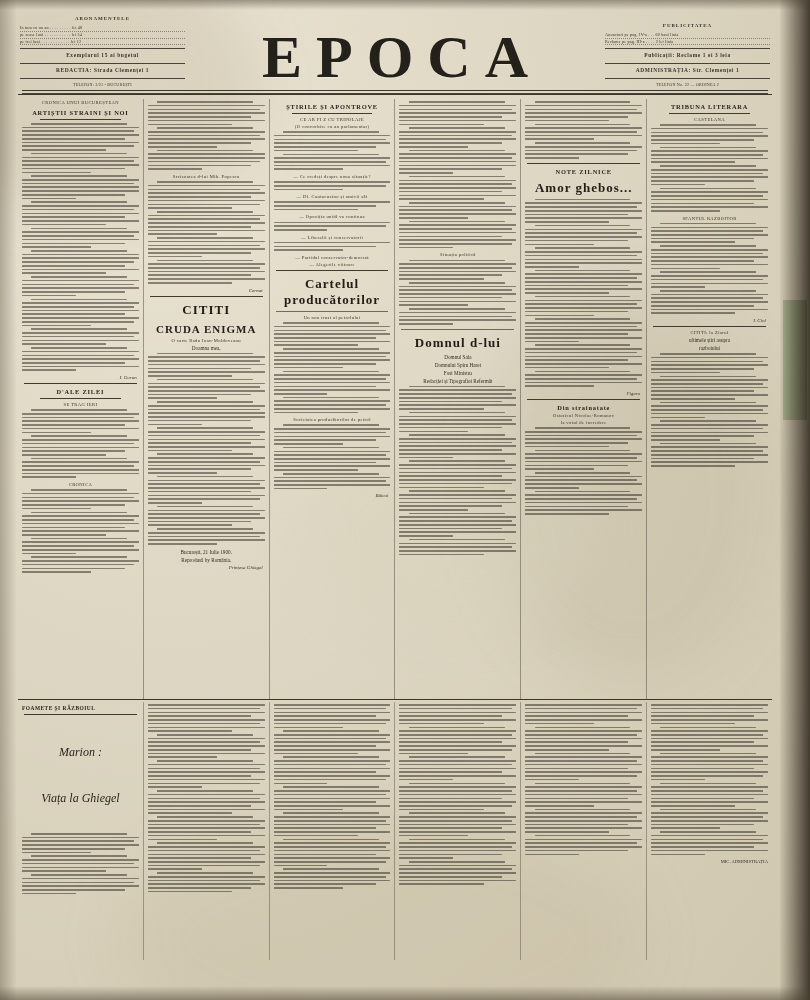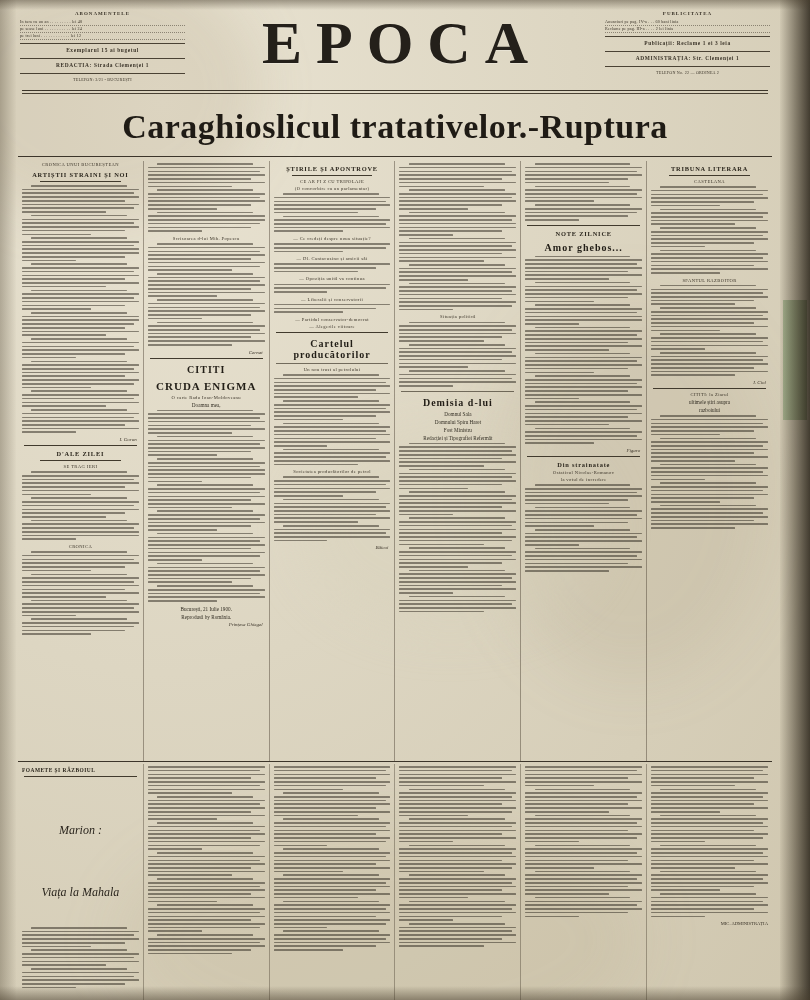--- a/index.html
+++ b/index.html
@@ -26,21 +26,21 @@
   .edge-top{position:absolute;left:0;top:0;width:810px;height:10px;
     background:linear-gradient(180deg, rgba(70,60,44,.45), rgba(70,60,44,0));}
   .edge-bottom{position:absolute;left:0;bottom:0;width:810px;height:14px;
     background:linear-gradient(0deg, rgba(70,60,44,.5), rgba(70,60,44,0));}
   .green-tab{position:absolute;right:3px;top:300px;width:24px;height:120px;
     background:linear-gradient(90deg,#9fb08a,#7d9168);opacity:.85;}
 
   .sheet{position:absolute;left:14px;top:6px;width:762px;height:986px;}
 
   
-  .masthead{display:flex;align-items:flex-start;justify-content:space-between;
+  .masthead{display:flex;align-items:flex-end;justify-content:space-between;
      padding:4px 6px 0 6px;height:78px;}
   .mast-side{width:165px;font-size:4.1px;line-height:1.45;color:#3a3328;letter-spacing:.2px;}
   .mast-side .ttl{font-size:5px;font-weight:bold;text-align:center;letter-spacing:1px;margin-bottom:2px;}
   .mast-side .row{display:flex;justify-content:space-between;border-bottom:.4px dotted rgba(60,52,40,.5);}
   .mast-side .ctr{text-align:center;}
   .mast-side .rule{border-top:1px solid #4a4234;margin:3px 0;}
   .mast-side .big{font-size:5.4px;font-weight:bold;text-align:center;letter-spacing:.6px;}
   .nameplate{flex:1;text-align:center;padding-top:2px;}
   .nameplate .title{
     font-family:"Liberation Serif",serif;font-weight:bold;font-size:60px;line-height:62px;
@@ -59,42 +59,42 @@
   .hl-rule{border-top:1.2px solid #3c352a;margin:0 4px;}
 
   
   .cols{display:flex;padding:4px 4px 0 4px;height:600px;gap:0;}
   .col{flex:1;padding:0 4px;border-right:.6px solid rgba(70,60,46,.45);}
   .col:last-child{border-right:none;}
 
   .head-c{font-size:6.4px;font-weight:bold;text-align:center;letter-spacing:.8px;
           color:#2b261d;margin:4px 0 2px;}
   .head-sm{font-size:4.6px;text-align:center;letter-spacing:.4px;color:#3a3328;margin:1px 0 2px;}
-  .boxhead{font-size:10px;font-weight:bold;text-align:center;letter-spacing:1px;
+  .boxhead{font-size:13px;font-weight:bold;text-align:center;letter-spacing:1px;
           color:#221e17;margin:5px 0 3px;}
   .boxhead.lg{font-size:11px;}
   .rule{border-top:.8px solid #413a2d;margin:3px 2px;}
   .rule.thin{border-top:.5px solid rgba(65,58,45,.7);}
   .rule.short{margin:3px 18px;}
   .sig{font-size:5px;text-align:right;font-style:italic;color:#3a3328;margin:2px 2px 3px 0;}
   .cap{font-size:5.2px;text-align:center;color:#332e24;margin:2px 0;}
 
   
   .tx{margin:2px 0 4px;}
   .tx i{display:block;height:1.6px;background:rgba(48,42,32,.52);margin:2.15px 0;border-radius:.5px;}
   .tx i.a{width:100%}.tx i.b{width:96%}.tx i.c{width:88%}.tx i.d{width:72%}
   .tx i.e{width:59%}.tx i.f{width:46%}.tx i.ind{width:82%;margin-left:8%}
 
   
   .bottom{display:flex;padding:2px 4px;height:258px;}
   .bcol{flex:1;padding:0 4px;border-right:.6px solid rgba(70,60,46,.4);}
   .bcol:last-child{border-right:none;}
   .feuil{font-size:5.4px;font-weight:bold;letter-spacing:.5px;color:#2b261d;margin:3px 0;}
   .serif-title{font-family:"Liberation Serif",serif;font-style:italic;font-size:12px;
-      color:#2a251d;text-align:center;line-height:18px;margin-top:44px;}
+      color:#2a251d;text-align:center;line-height:18px;margin-top:28px;}
   .adline{font-size:4.6px;text-align:right;color:#3a3328;margin-top:4px;}
 </style>
 </head>
 <body>
 
 <div class="page">
   <div class="stain s1"></div>
   <div class="stain s2"></div>
   <div class="stain s3"></div>
   <div class="stain s4"></div>
@@ -138,21 +138,20 @@
         <div class="rule"></div>
         <div class="big">ADMINISTRAȚIA: Str. Clemenței 1</div>
         <div class="rule"></div>
         <div class="ctr">TELEFON No. 22 — ORDINEA 2</div>
       </div>
     </div>
 
     <div class="mast-rule"></div>
     <div class="mast-rule2"></div>
 
-    <div class="headline">Caraghioslicul tratativelor.-Ruptura</div>
     <div class="hl-rule"></div>
 
     <div class="cols">
 
       <div class="col">
         <div class="head-sm">CRONICA UNUI BUCUREȘTEAN</div>
         <div class="head-c">ARTIȘTII STRAINI ȘI NOI</div>
         <div class="rule short"></div>
         <div class="tx">
           <i class="ind"></i>
@@ -552,21 +551,21 @@
             <i class="c"></i>
             <i class="a"></i>
             <i class="e"></i>
           <i class="ind"></i>
             <i class="a"></i>
             <i class="b"></i>
             <i class="a"></i>
             <i class="f"></i>
         </div>
         <div class="rule thin"></div>
-        <div class="boxhead">Demisia d-lui</div>
+        <div class="boxhead">Domnul d-lui</div>
         <div class="cap">Domnul Sala</div>
         <div class="cap">Domnului Spiru Haret</div>
         <div class="cap">Fost Ministru</div>
         <div class="cap">Redacției și Tipografiei Refermăt</div>
         <div class="tx">
           <i class="ind"></i>
             <i class="a"></i>
             <i class="b"></i>
             <i class="a"></i>
             <i class="c"></i>
@@ -821,21 +820,21 @@
       </div>
     </div>
 
     <div class="hl-rule"></div>
 
     <div class="bottom">
       <div class="bcol">
         <div class="feuil">FOAMETE ȘI RĂZBOIUL</div>
         <div class="rule"></div>
         <div class="serif-title">Marion :</div>
-        <div class="serif-title">Viața la Mahala</div>
+        <div class="serif-title">Viața la Ghiegel</div>
         <div class="tx" style="margin-top:26px">
           <i class="ind"></i>
             <i class="a"></i>
             <i class="b"></i>
             <i class="a"></i>
             <i class="c"></i>
             <i class="e"></i>
           <i class="ind"></i>
             <i class="a"></i>
             <i class="b"></i>

